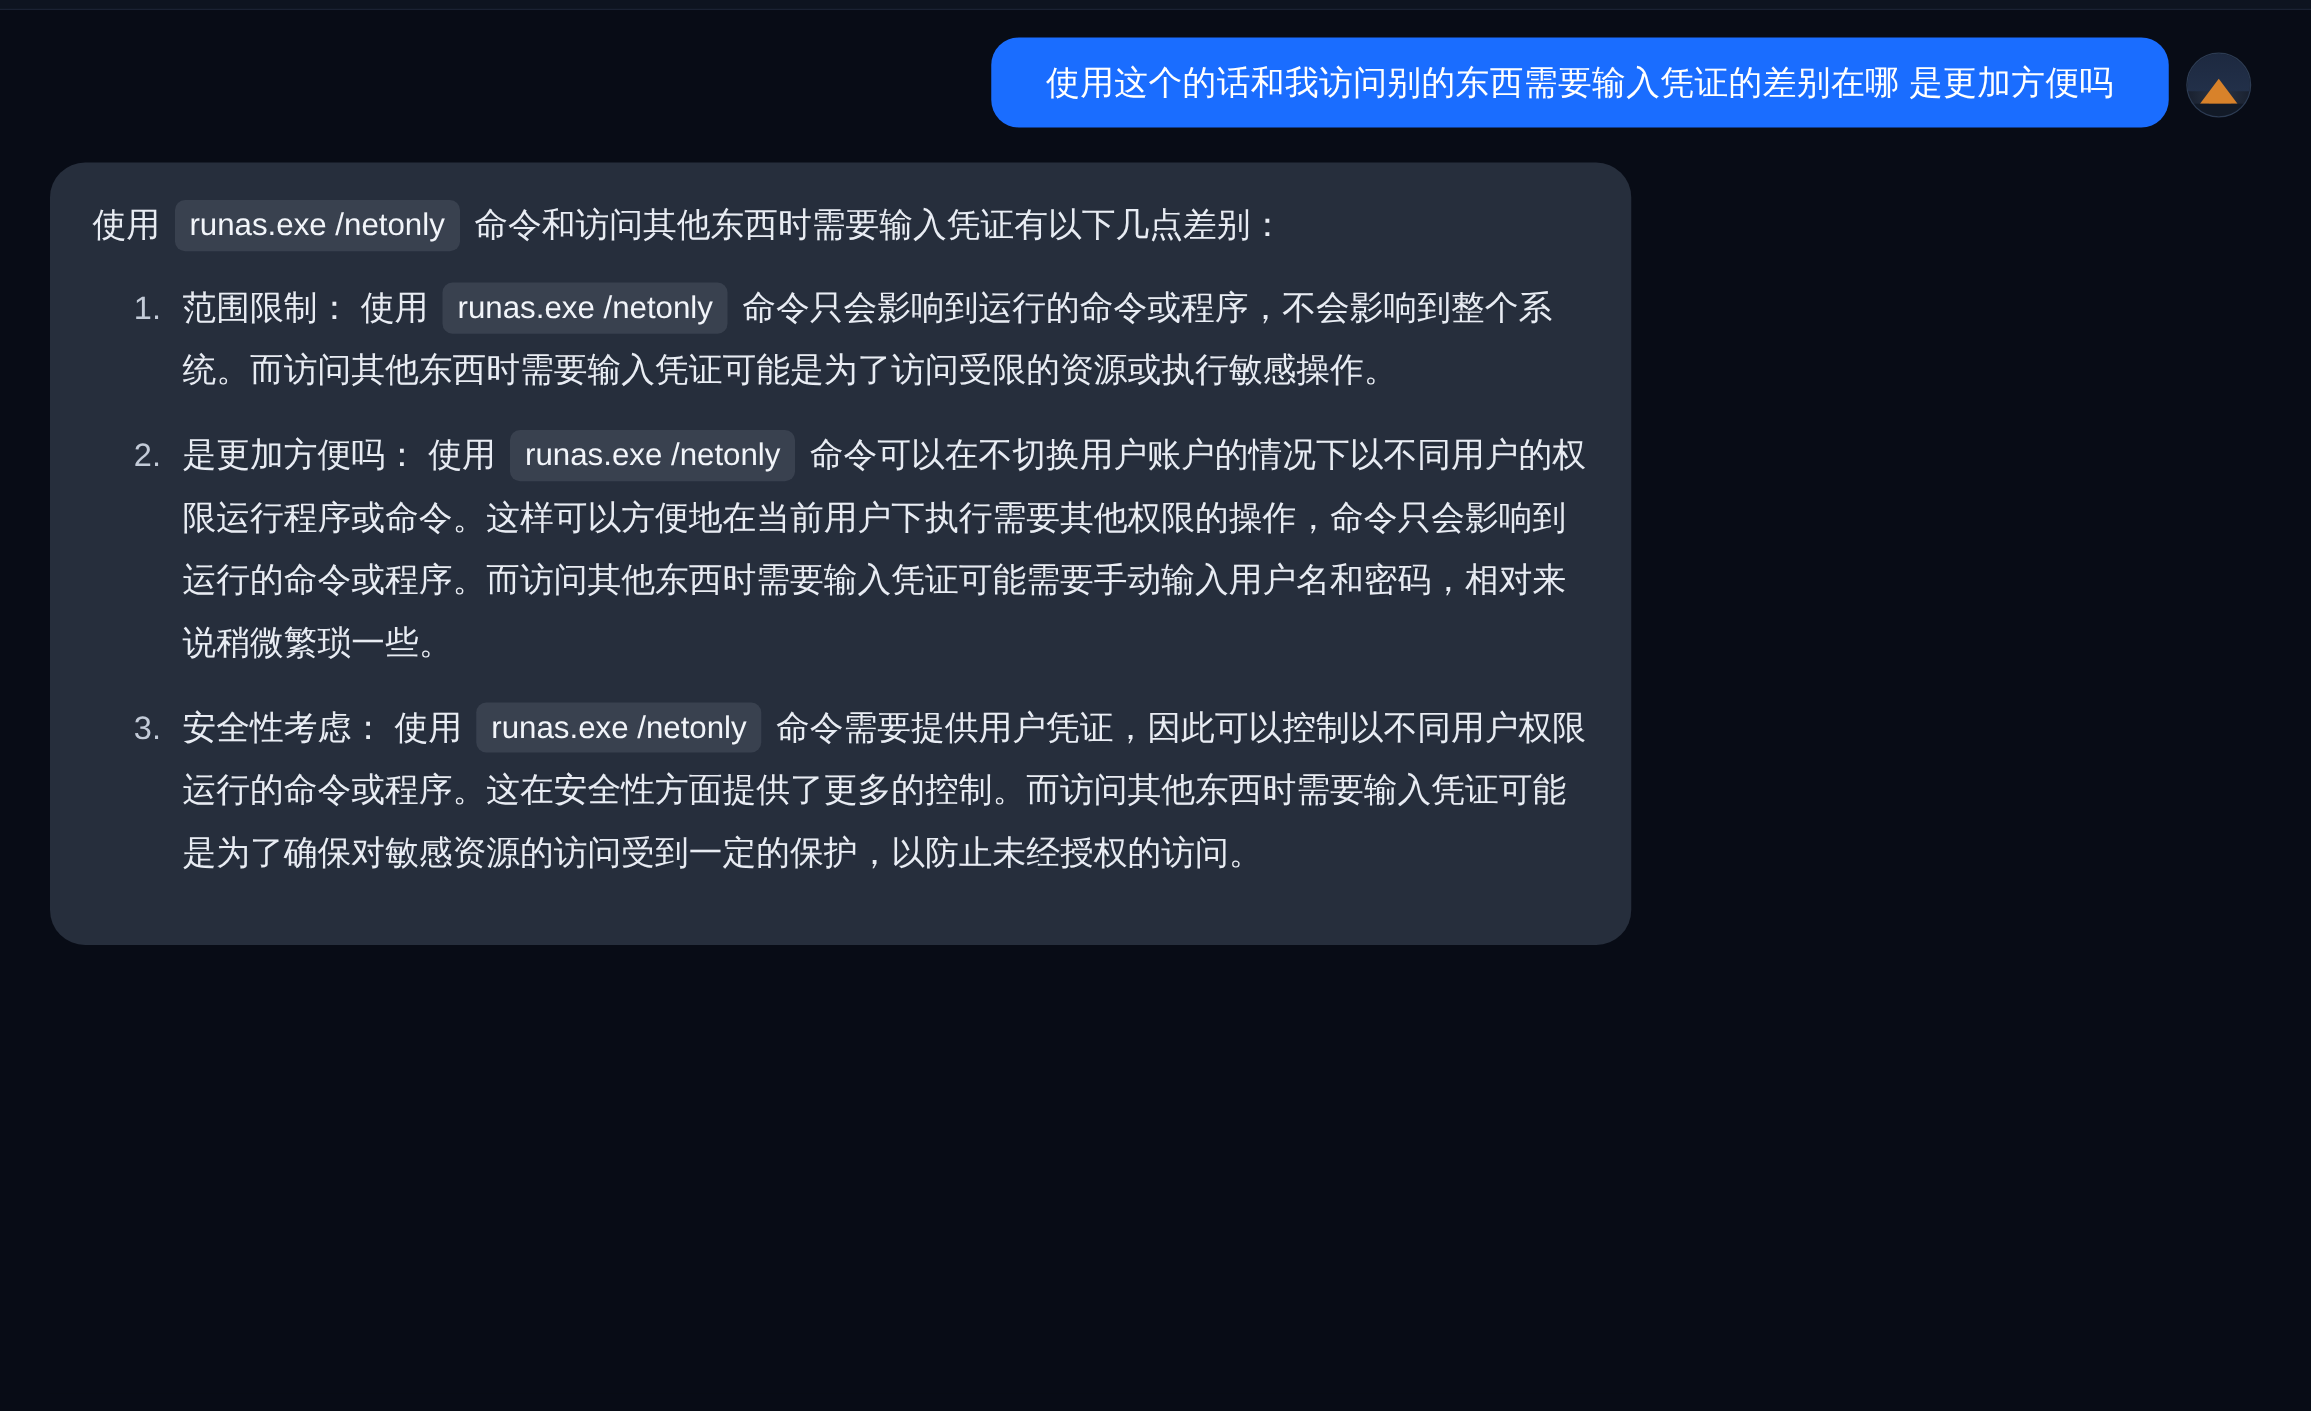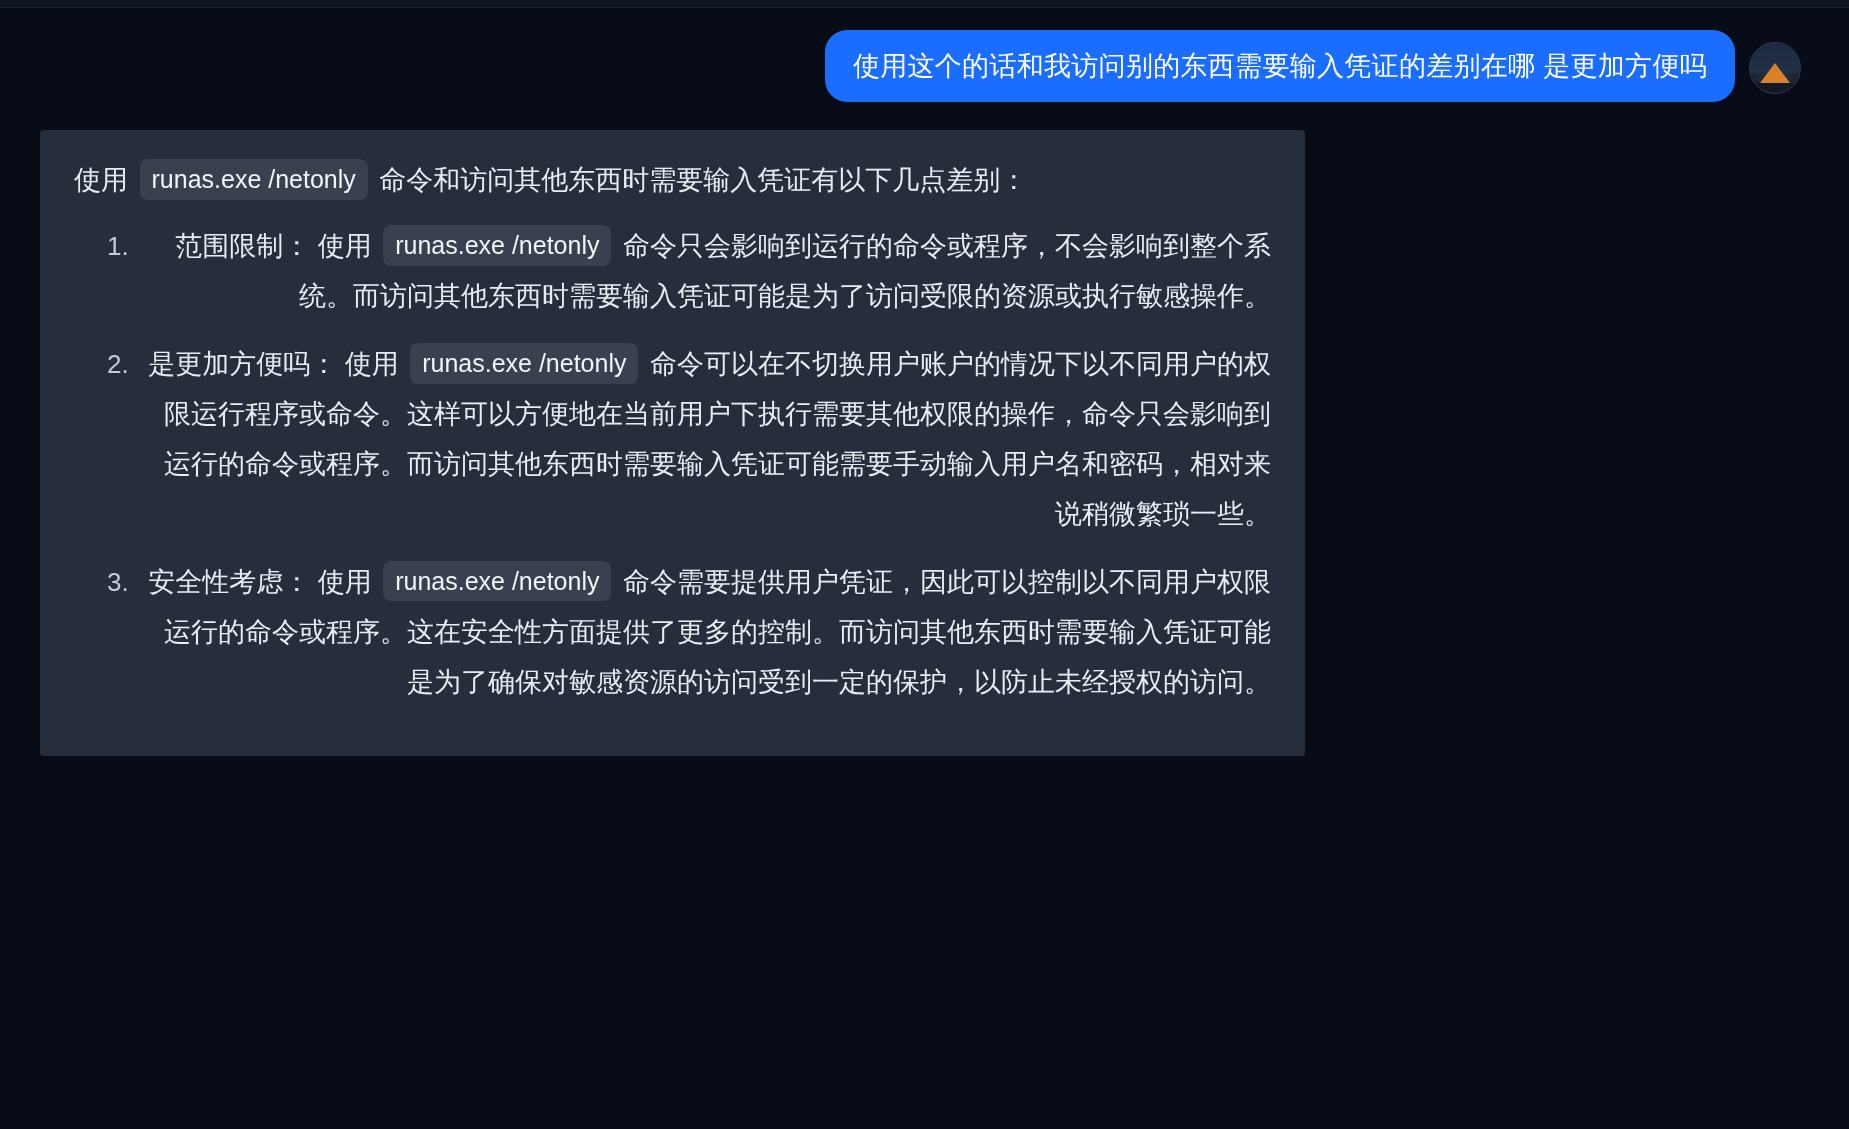--- a/index.html
+++ b/index.html
@@ -40,21 +40,21 @@
     display: flex;
     align-items: flex-start;
     justify-content: flex-end;
     gap: 14px;
     padding-right: 8px;
   }
   .user-bubble {
     background: #1a6dff;
     color: #ffffff;
     border-radius: 22px;
-    padding: 18px 28px;
+    padding: 18px 44px;
     font-size: 27px;
     line-height: 1.35;
     max-width: 1060px;
     letter-spacing: 0.3px;
   }
   .avatar {
     width: 52px;
     height: 52px;
     border-radius: 50%;
     background: radial-gradient(circle at 50% 65%, #2b3648 0%, #161d2b 70%);
@@ -95,21 +95,21 @@
     background: #121a27;
   }
 
   
   .assistant-row {
     margin-top: 28px;
     display: flex;
   }
   .assistant-bubble {
     background: #262e3c;
-    border-radius: 4px;
+    border-radius: 28px;
     padding: 26px 34px 30px 34px;
     width: 1265px;
     color: #e8ecf3;
     font-size: 27px;
     line-height: 1.85;
   }
   .para {
     margin: 0 0 6px 0;
     white-space: normal;
   }
@@ -125,21 +125,20 @@
     margin: 0 4px;
     vertical-align: 1px;
   }
   ol.list {
     margin: 16px 0 10px 0;
     padding-left: 62px;
   }
   ol.list > li {
     margin-bottom: 18px;
     padding-left: 10px;
-    text-align: right;
   }
   ol.list > li::marker {
     color: #c3cbd8;
     font-size: 26px;
   }
   .tail {
     margin-top: 26px;
   }
   .tail .para { margin-bottom: 2px; }
   .fade-clip {

